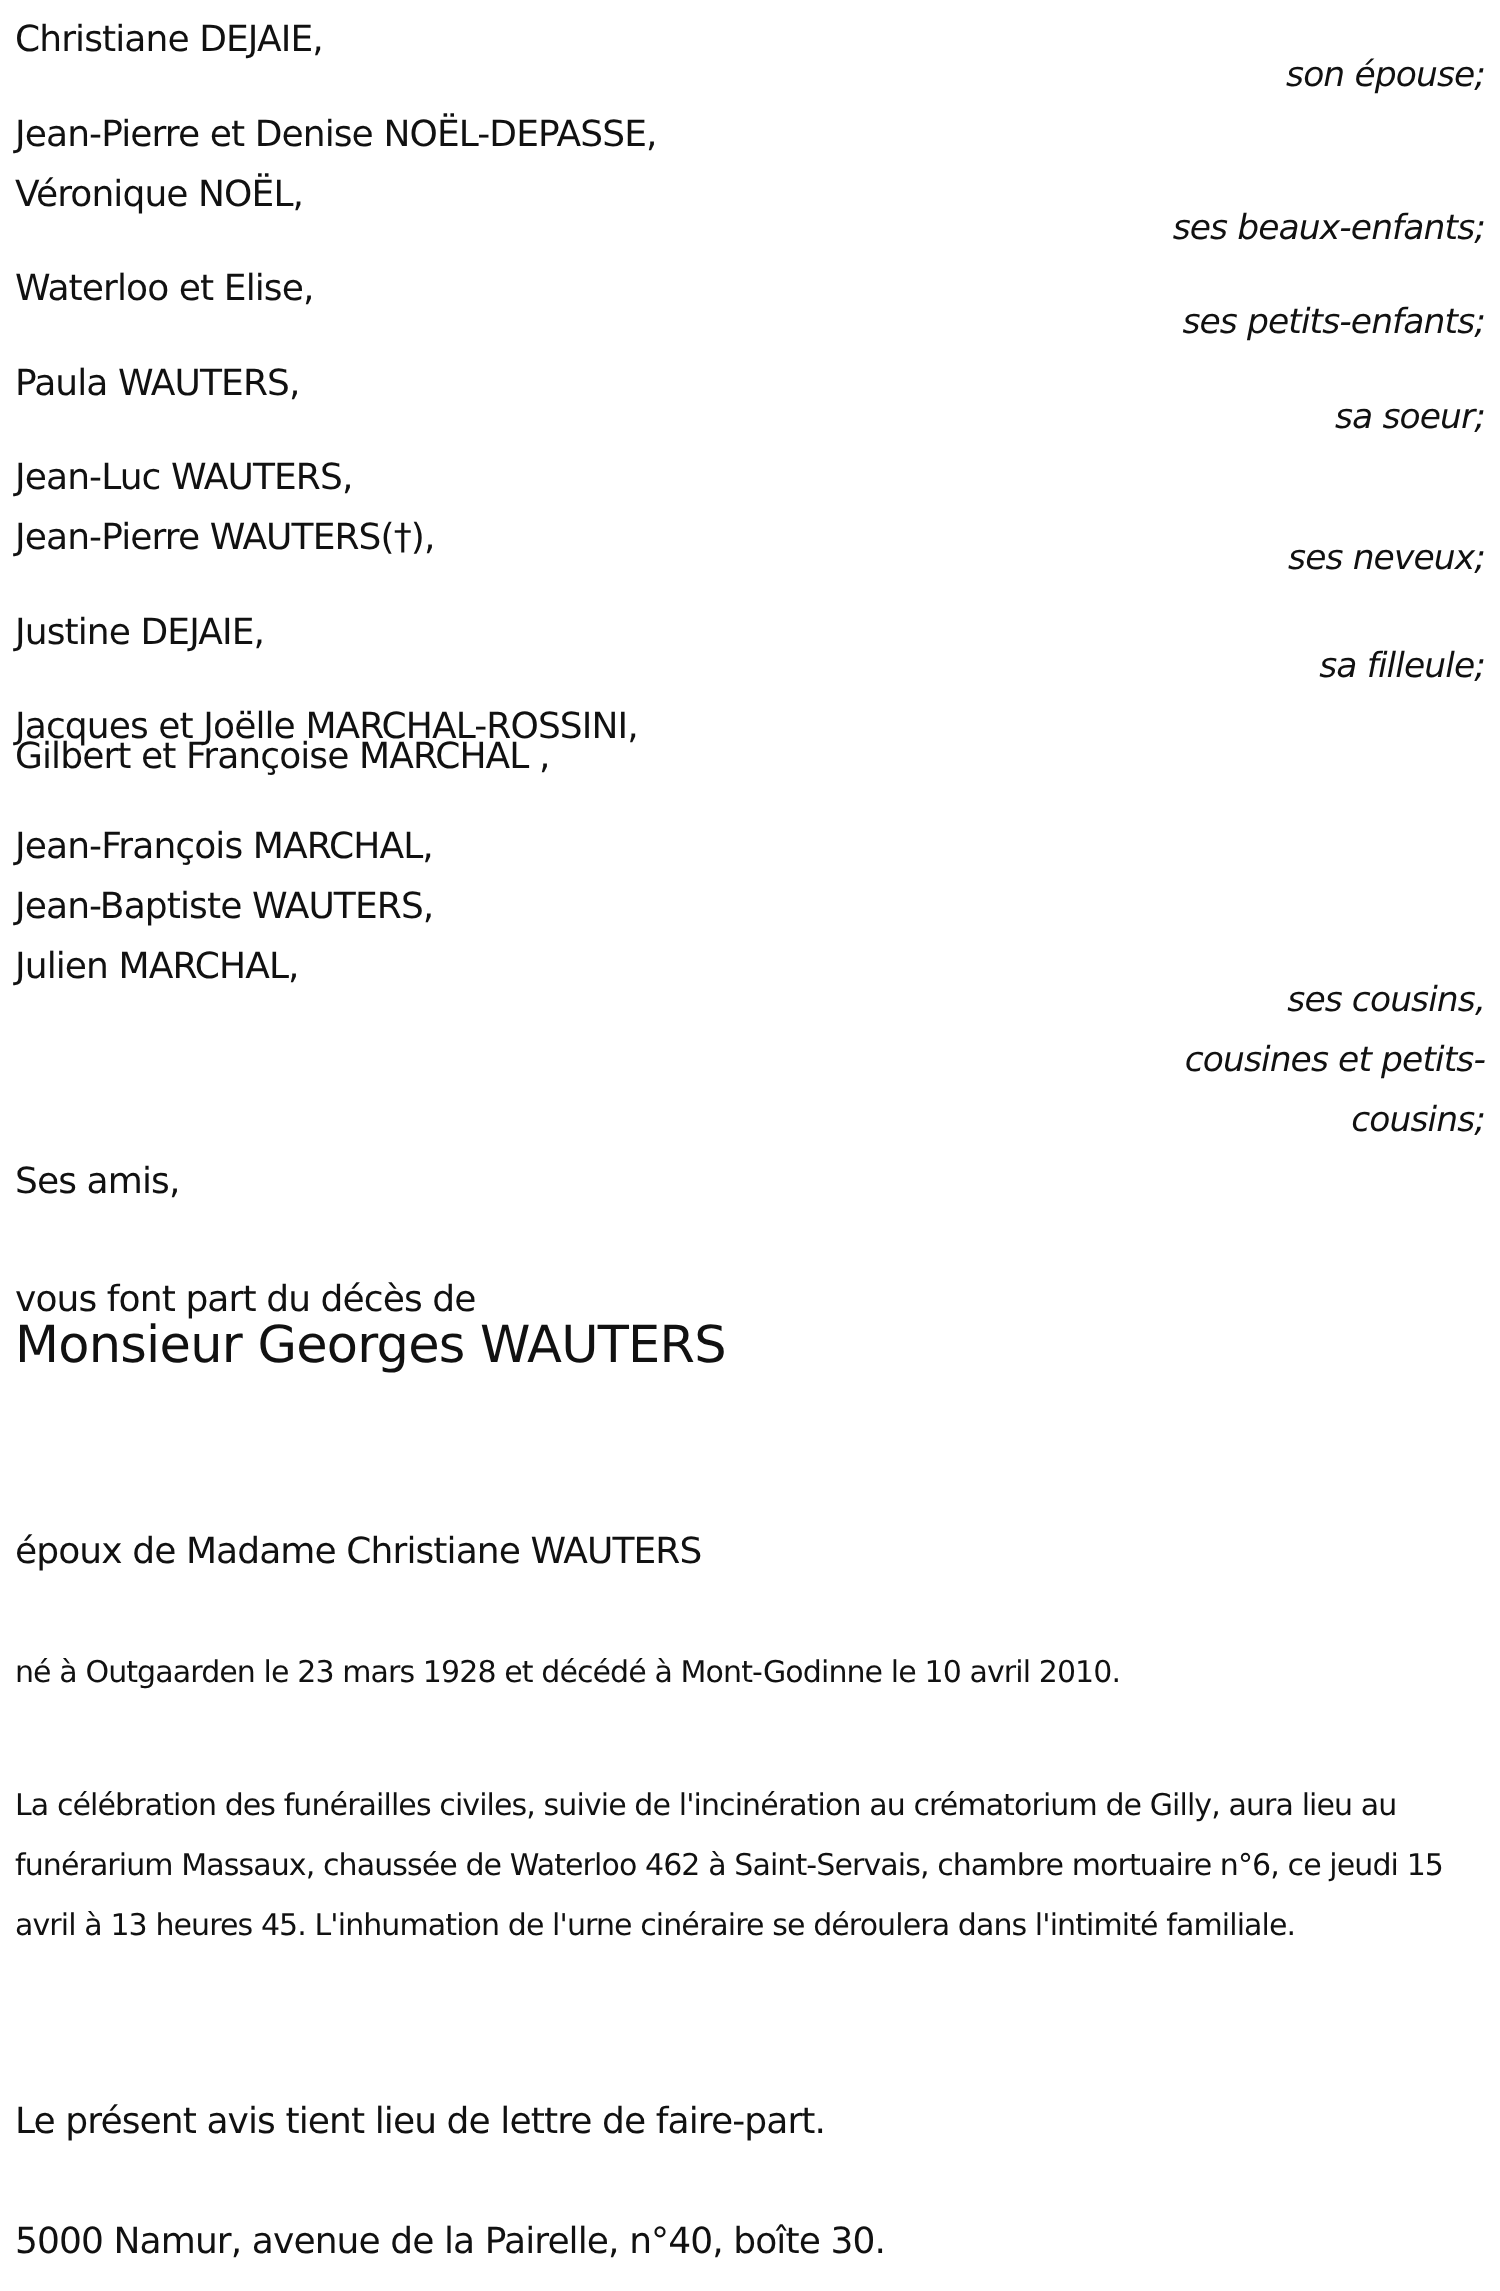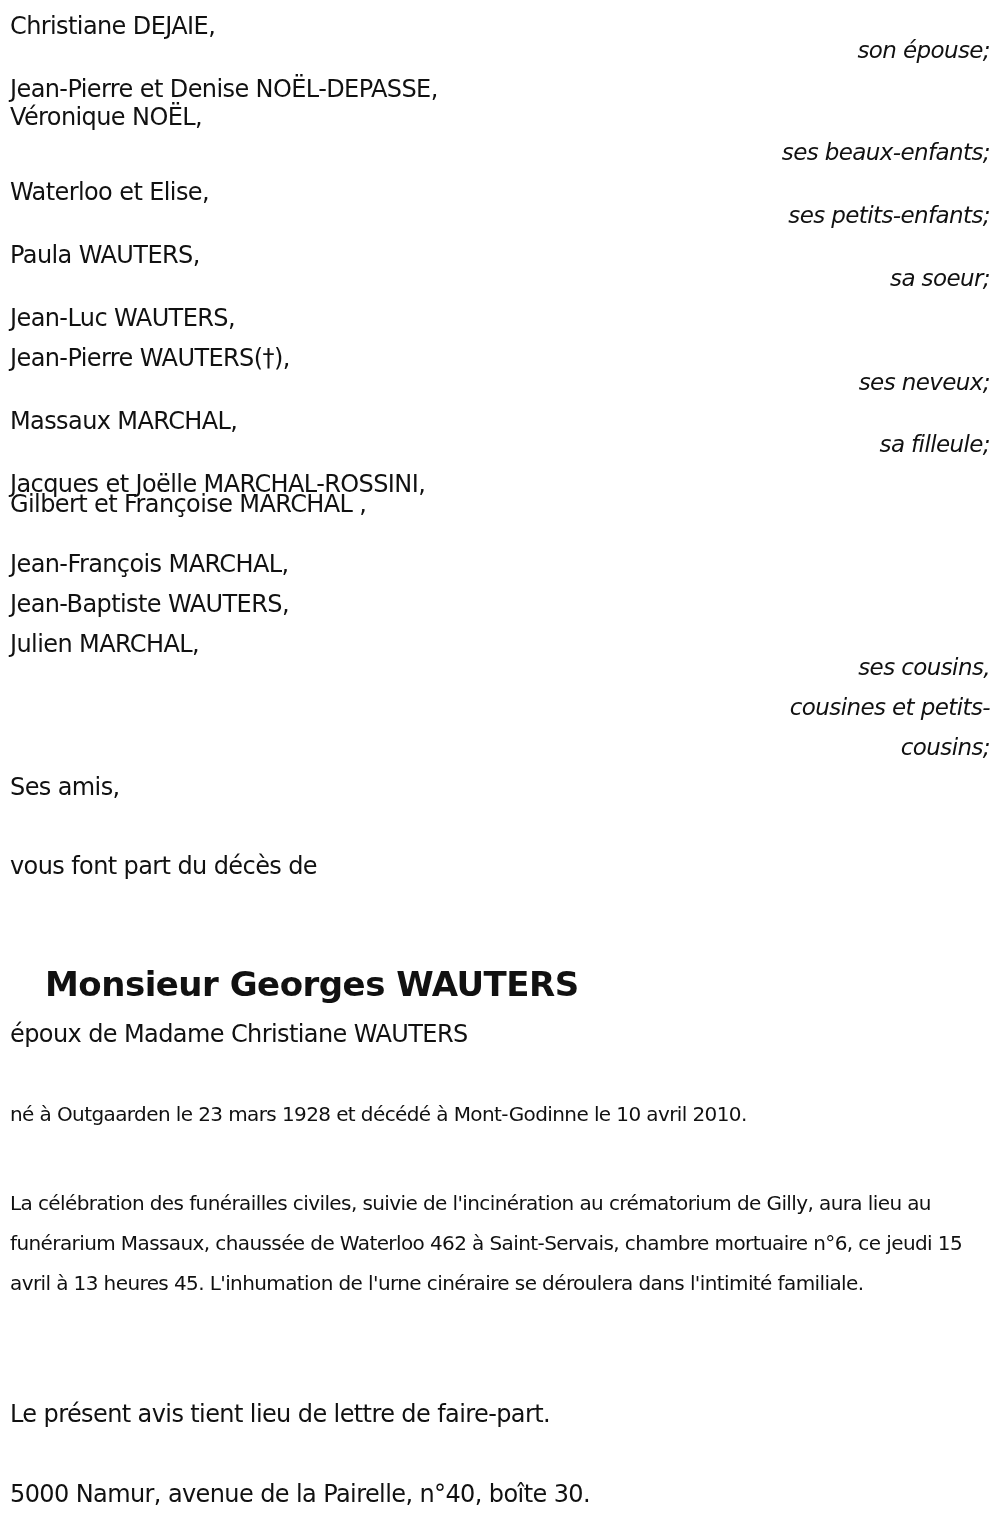--- a/index.html
+++ b/index.html
@@ -26,60 +26,59 @@
       font-size: 23px;
       line-height: 40px;
       font-style: italic;
       text-align: center;
       white-space: nowrap;
       letter-spacing: -0.6px;
     }
     .title {
       position: absolute;
       left: 10px;
-      top: 960px;
+      top: 873px;
       font-size: 34px;
-      font-weight: bold;
+      font-weight: normal;
       line-height: 48px;
       letter-spacing: -0.5px;
       white-space: nowrap;
-      margin-left: 35px;
     }
     .para {
       position: absolute;
       left: 10px;
       width: 975px;
       font-size: 20px;
       line-height: 40px;
       letter-spacing: -0.6px;
     }
   </style>
 </head>
 <body>
 
 <div class="doc">
 
   <div class="line" style="top:6px">Christiane DEJAIE,</div>
   <div class="rel" style="top:30px">son épouse;</div>
 
   <div class="line" style="top:69px">Jean-Pierre et Denise NOËL-DEPASSE,</div>
-  <div class="line" style="top:97px">Véronique NOËL,</div>
+  <div class="line" style="top:109px">Véronique NOËL,</div>
   <div class="rel" style="top:132px">ses beaux-enfants;</div>
 
   <div class="line" style="top:172px">Waterloo et Elise,</div>
   <div class="rel" style="top:195px">ses petits-enfants;</div>
 
   <div class="line" style="top:235px">Paula WAUTERS,</div>
   <div class="rel" style="top:258px">sa soeur;</div>
 
   <div class="line" style="top:298px">Jean-Luc WAUTERS,</div>
   <div class="line" style="top:338px">Jean-Pierre WAUTERS(†),</div>
-  <div class="rel" style="top:362px">ses neveux;</div>
+  <div class="rel" style="top:352px">ses neveux;</div>
 
-  <div class="line" style="top:401px">Massaux MARCHAL,</div>
+  <div class="line" style="top:401px">Justine DEJAIE,</div>
   <div class="rel" style="top:424px">sa filleule;</div>
 
   <div class="line" style="top:464px">Jacques et Joëlle MARCHAL-ROSSINI,</div>
   <div class="line" style="top:484px">Gilbert et Françoise MARCHAL ,</div>
   <div class="line" style="top:544px">Jean-François MARCHAL,</div>
   <div class="line" style="top:584px">Jean-Baptiste WAUTERS,</div>
   <div class="line" style="top:624px">Julien MARCHAL,</div>
   <div class="rel" style="top:647px">ses cousins,</div>
   <div class="rel" style="top:687px">cousines et petits-</div>
   <div class="rel" style="top:727px">cousins;</div>

